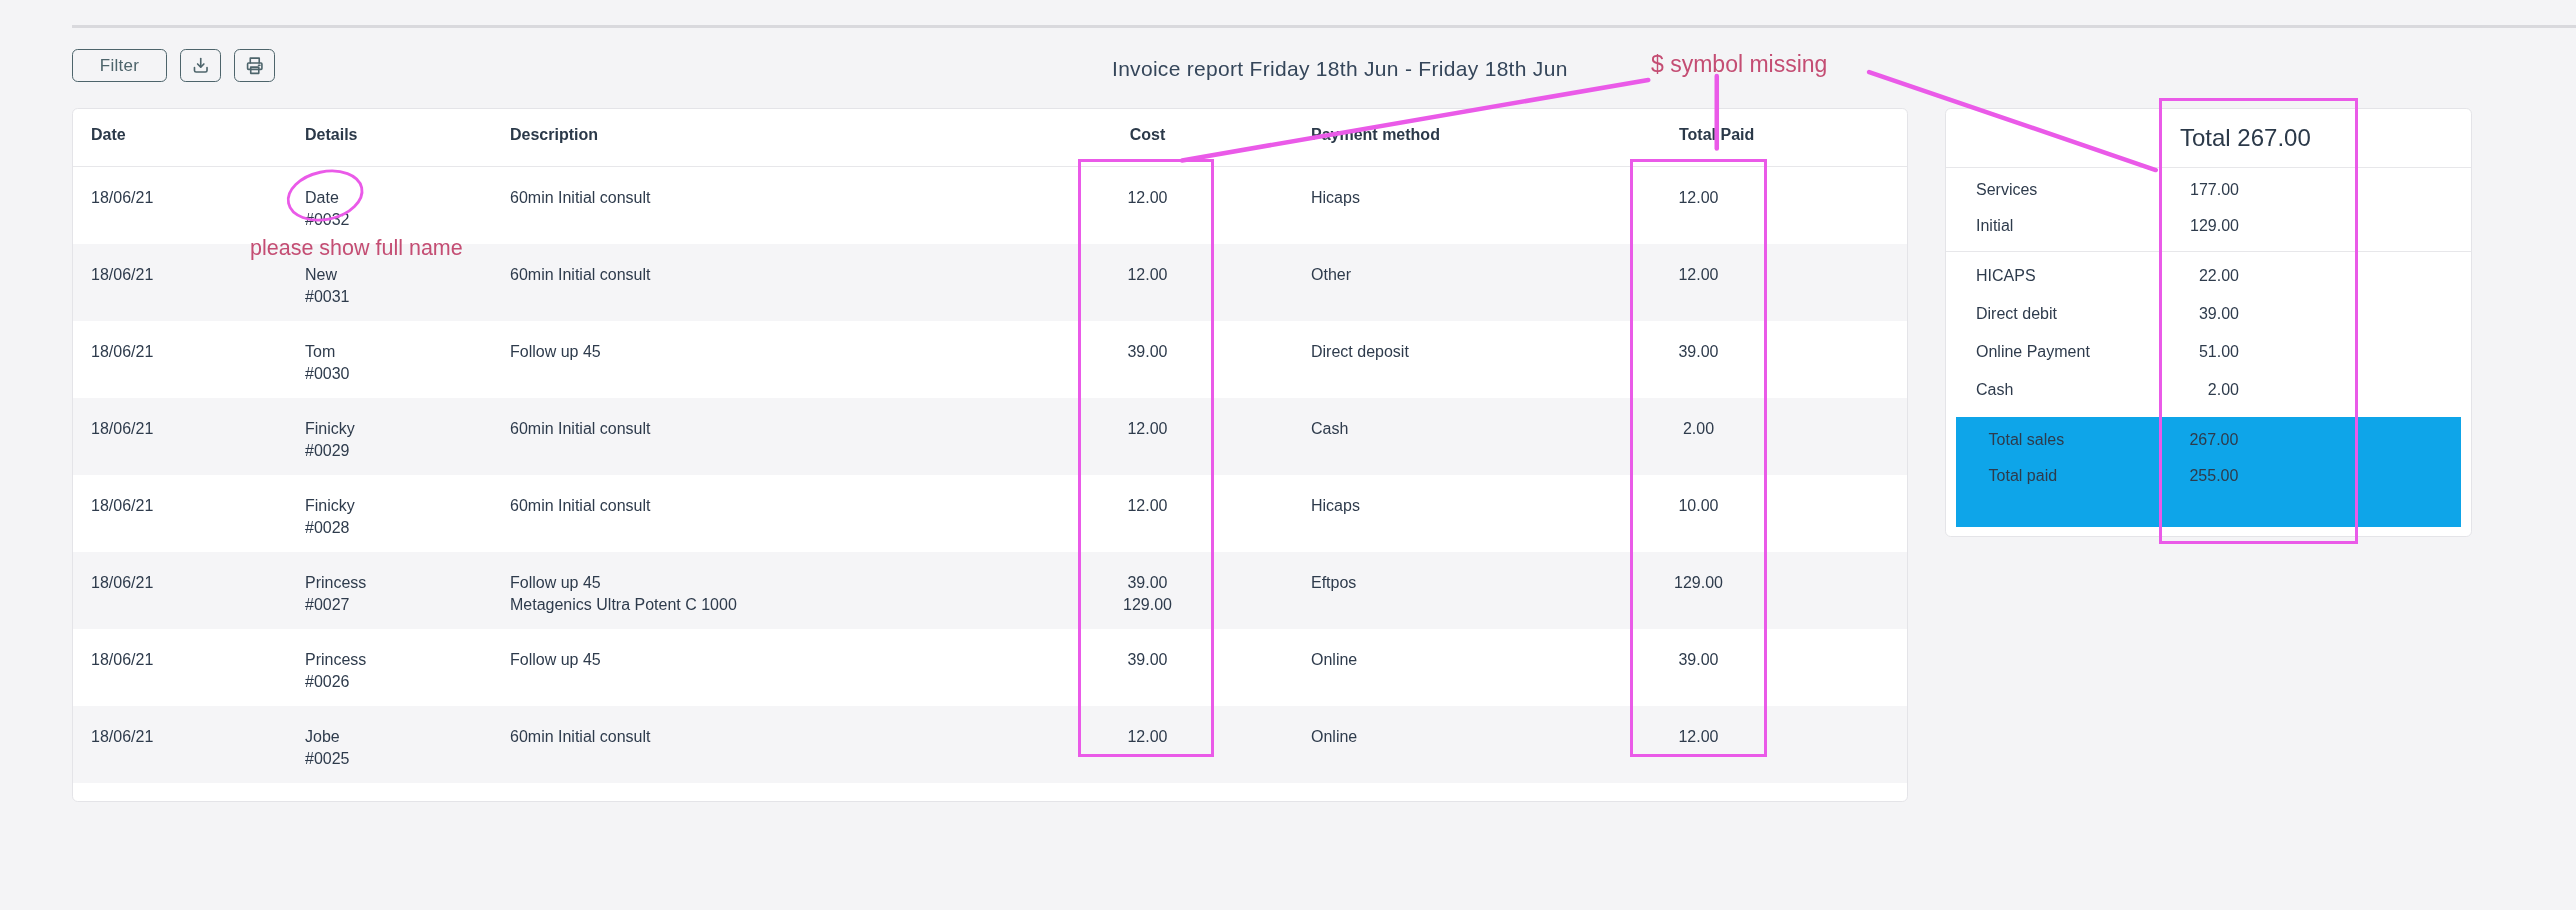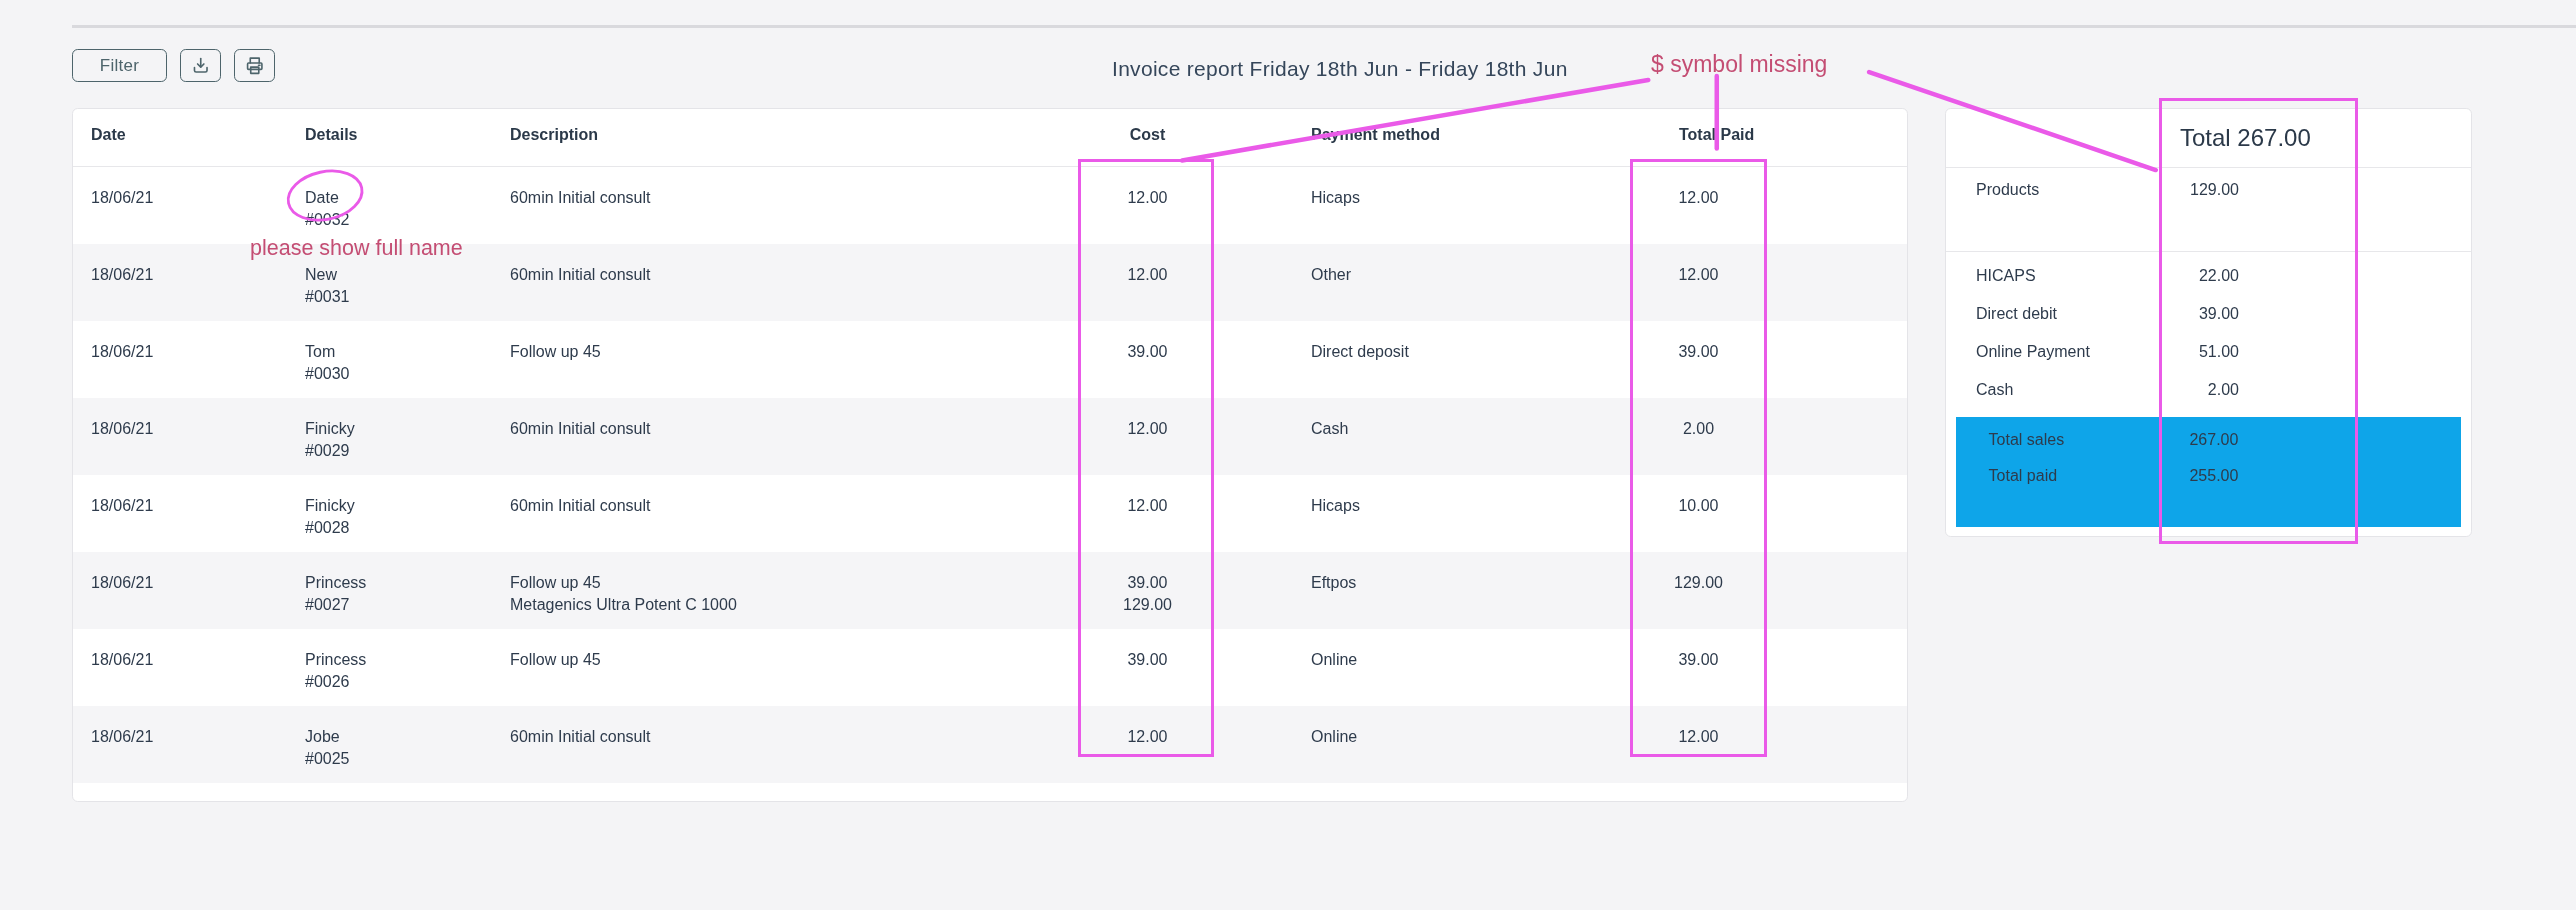--- a/index.html
+++ b/index.html
@@ -285,21 +285,25 @@
         </div>
       </div>
     </div>
 </div>
 
 <div class="abs card summary-card">
   <div class="sum-title">Total 267.00</div>
   <div class="sum-sep" style="top:58px;"></div>
   <div class="sum-section sec-a" id="sec0">
       <div class="sum-row">
-        <div class="sum-label">Products</div>
+        <div class="sum-label">Services</div>
+        <div class="sum-value">177.00</div>
+      </div>
+      <div class="sum-row">
+        <div class="sum-label">Initial</div>
         <div class="sum-value">129.00</div>
       </div>
     </div>
   <div class="sum-sep" style="top:142px;"></div>
   <div class="sum-section sec-b" id="sec1">
       <div class="sum-row">
         <div class="sum-label">HICAPS</div>
         <div class="sum-value">22.00</div>
       </div>
       <div class="sum-row">

